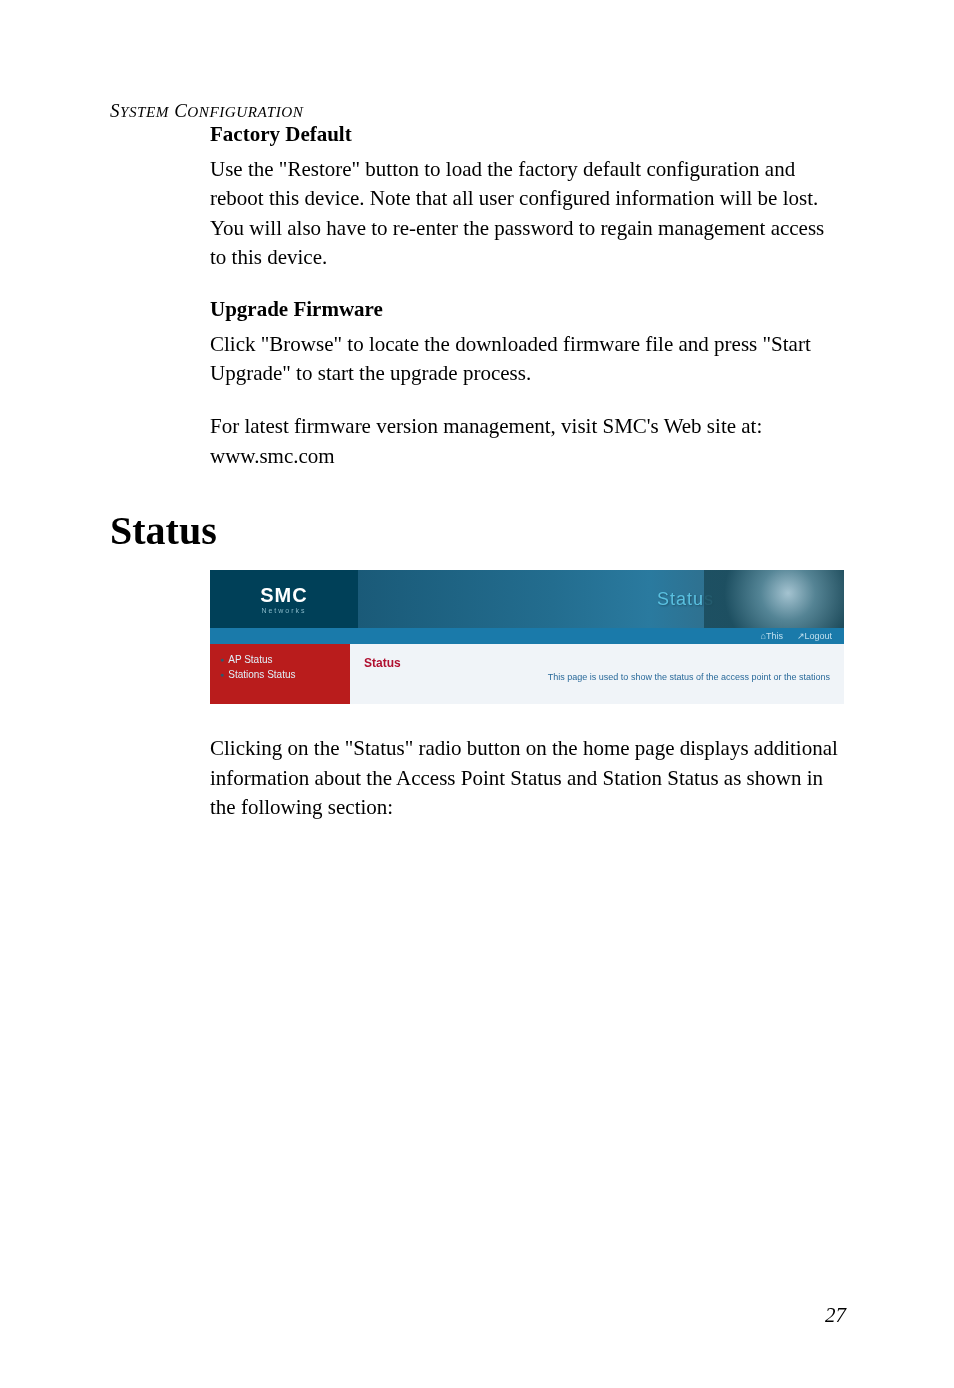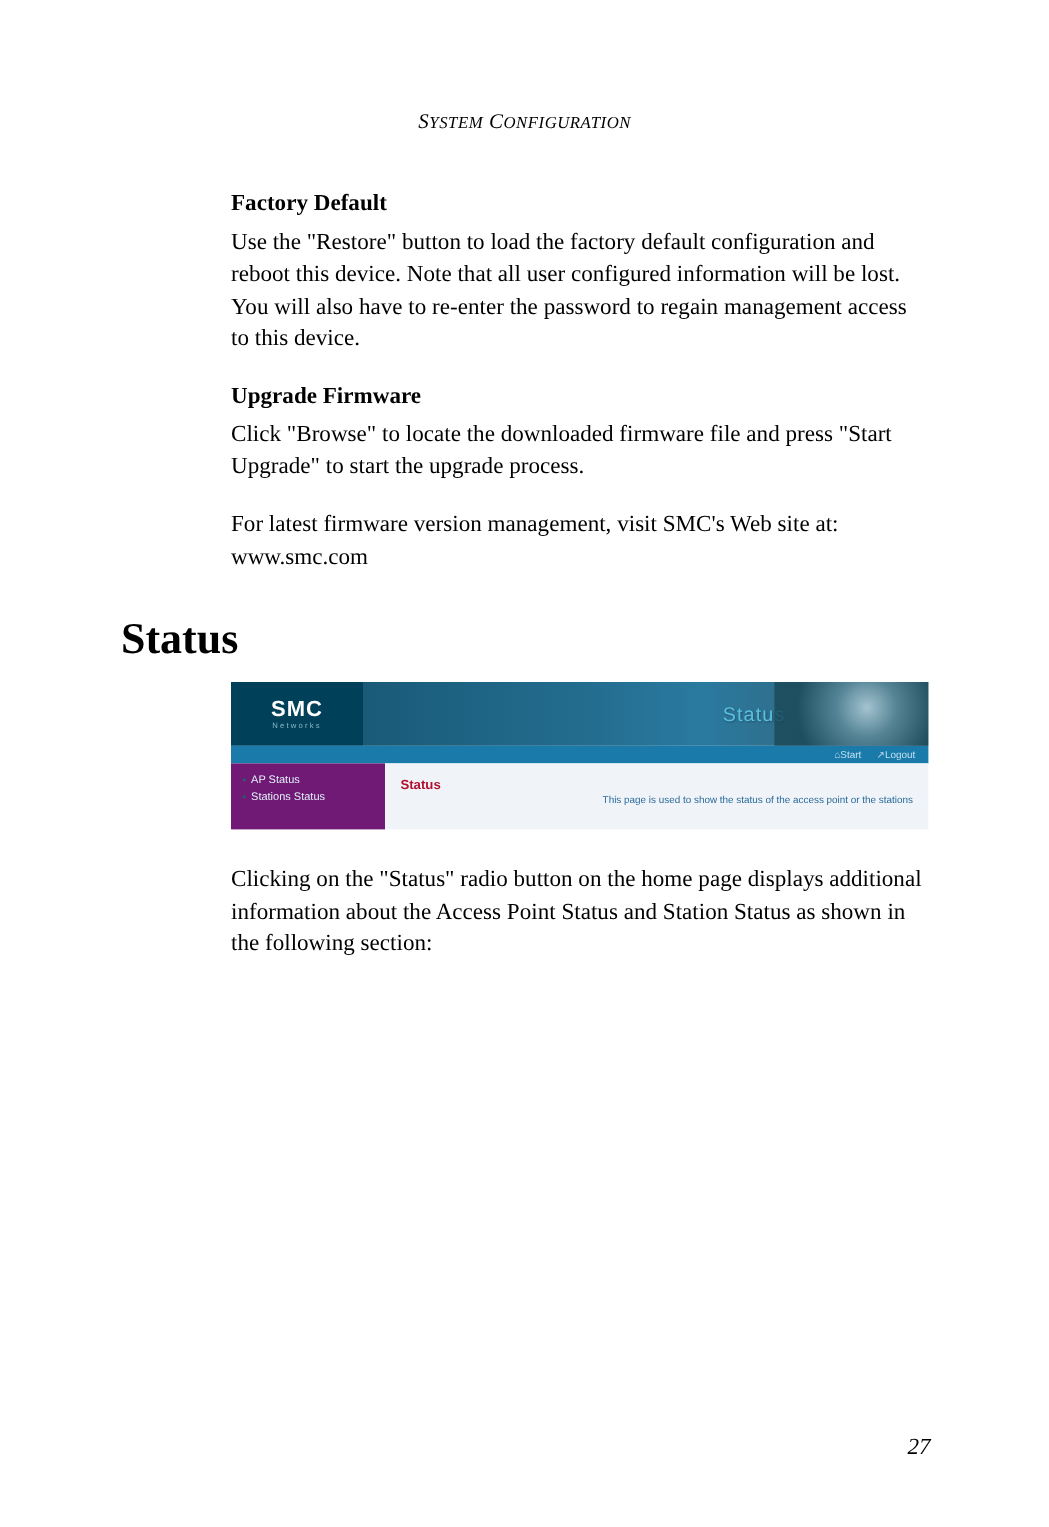--- a/index.html
+++ b/index.html
@@ -12,22 +12,21 @@
       height: 1388px;
       background: #fff;
       font-family: Garamond, Georgia, serif;
       color: #000;
       position: relative;
       padding: 100px 110px 60px 110px;
     }
     .page-header {
       font-style: italic;
       font-size: 19px;
-      text-align: center;
-      margin-bottom: 50px;
+      text-align: left;
       letter-spacing: 0.5px;
     }
     .page-header .small-caps {
       font-variant: small-caps;
     }
     .content-block {
       margin-left: 100px;
     }
     .subheading {
       font-weight: bold;
@@ -55,21 +54,21 @@
       display: flex;
       flex-direction: column;
       font-family: Arial, sans-serif;
     }
     .ss-top {
       display: flex;
       height: 58px;
     }
     .ss-logo-area {
       background: #004058;
-      width: 120px;
+      width: 148px;
       display: flex;
       align-items: center;
       justify-content: center;
       flex-direction: column;
       color: #fff;
     }
     .ss-logo-text {
       font-size: 20px;
       font-weight: bold;
       letter-spacing: 1px;
@@ -122,21 +121,21 @@
       display: inline-block;
     }
     .ss-ribbon .home::before { content: "⌂ "; }
     .ss-ribbon .logout::before { content: "↗ "; }
     .ss-body {
       display: flex;
       min-height: 60px;
     }
     .ss-sidebar {
       width: 140px;
-      background: #701a75;
+      background: #b91c1c;
       padding: 8px 10px;
       font-size: 10px;
       color: #e0f0f8;
     }
     .ss-sidebar-item {
       padding: 2px 0;
       display: flex;
       align-items: center;
       gap: 4px;
     }
@@ -195,21 +194,21 @@
     <div class="ss-top">
       <div class="ss-logo-area">
         <div class="ss-logo-text">SMC</div>
         <div class="ss-logo-sub">Networks</div>
       </div>
       <div class="ss-banner">
         <div class="ss-status-label">Status</div>
       </div>
     </div>
     <div class="ss-ribbon">
-      <span class="home">Start</span>
+      <span class="home">This</span>
       <span class="logout">Logout</span>
     </div>
     <div class="ss-body">
       <div class="ss-sidebar">
         <div class="ss-sidebar-item">AP Status</div>
         <div class="ss-sidebar-item">Stations Status</div>
       </div>
       <div class="ss-main">
         <div class="ss-main-title">Status</div>
         <div class="ss-main-desc">This page is used to show the status of the access point or the stations</div>

